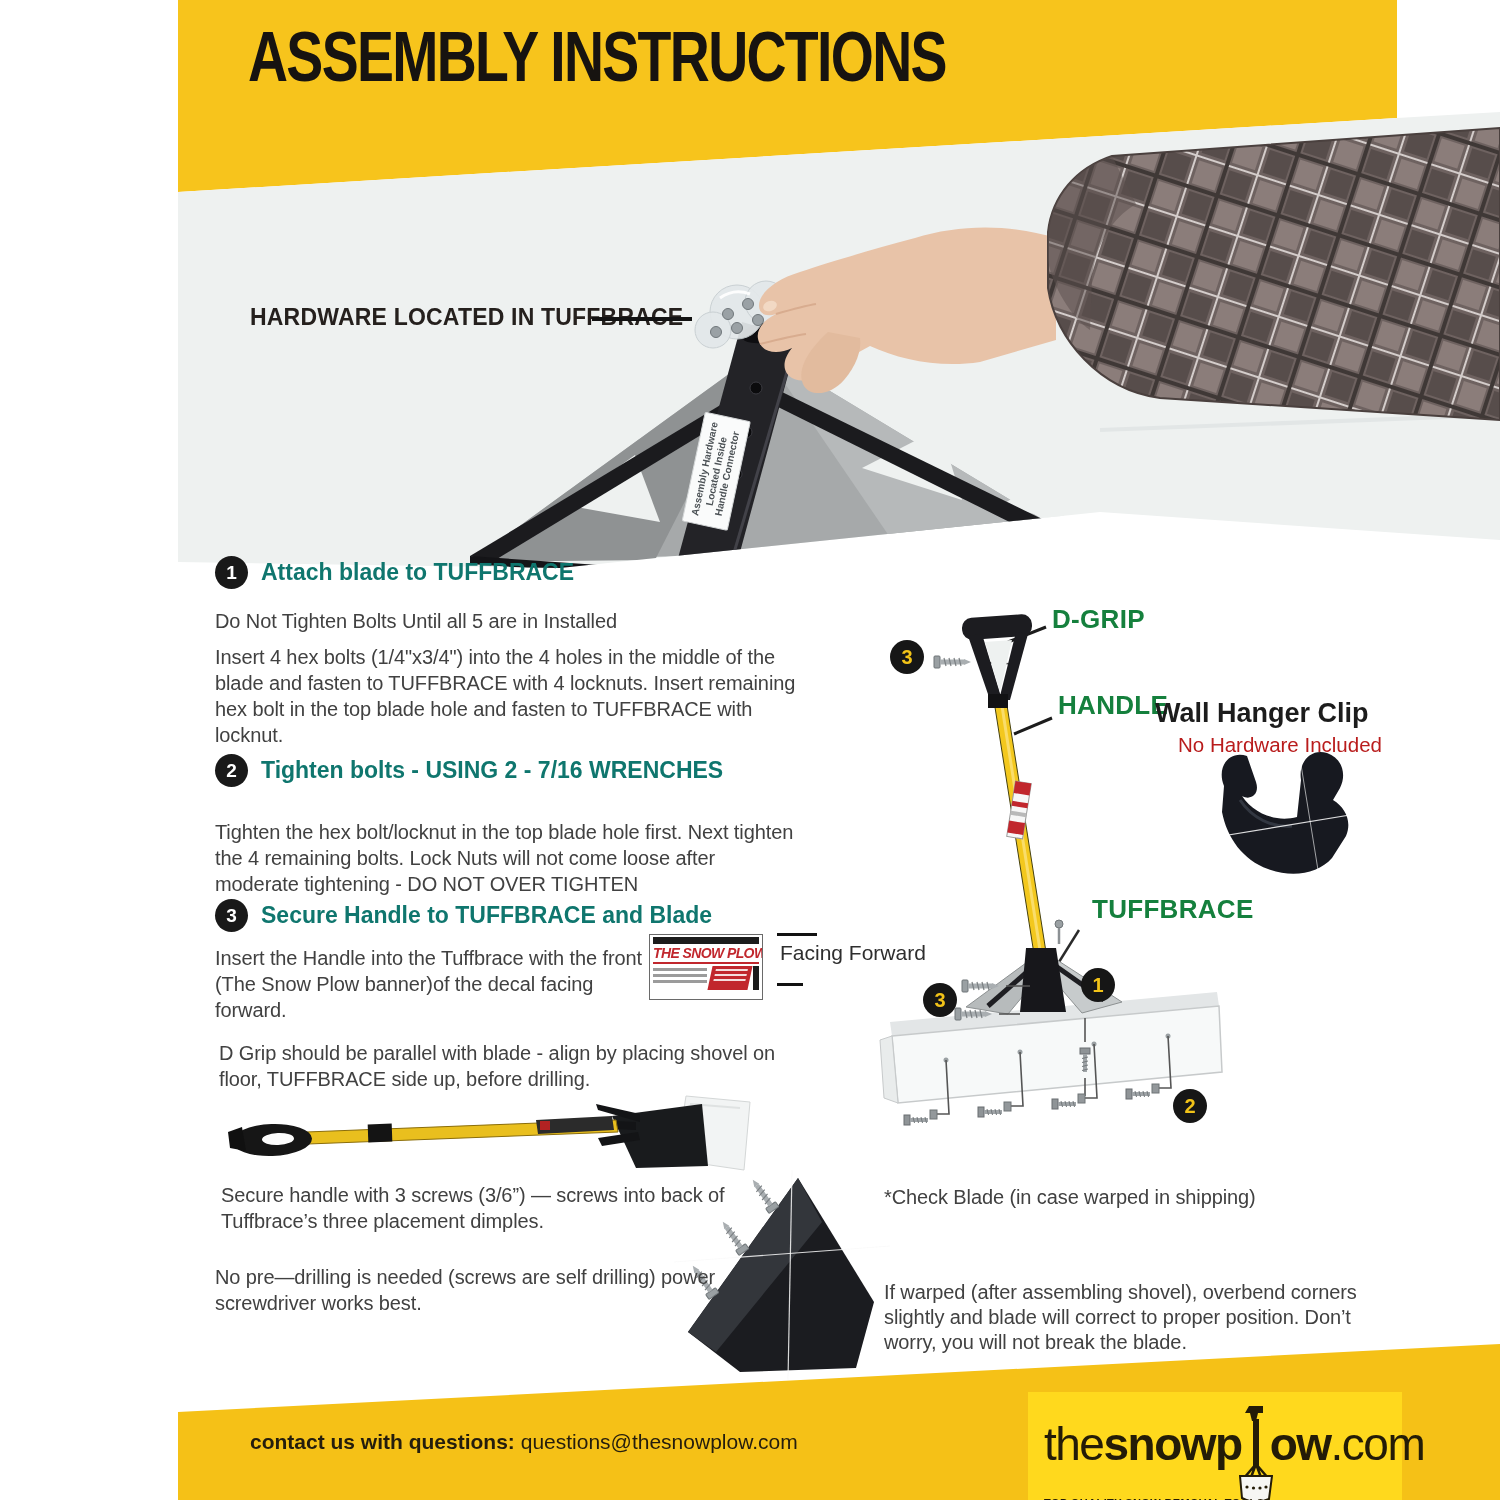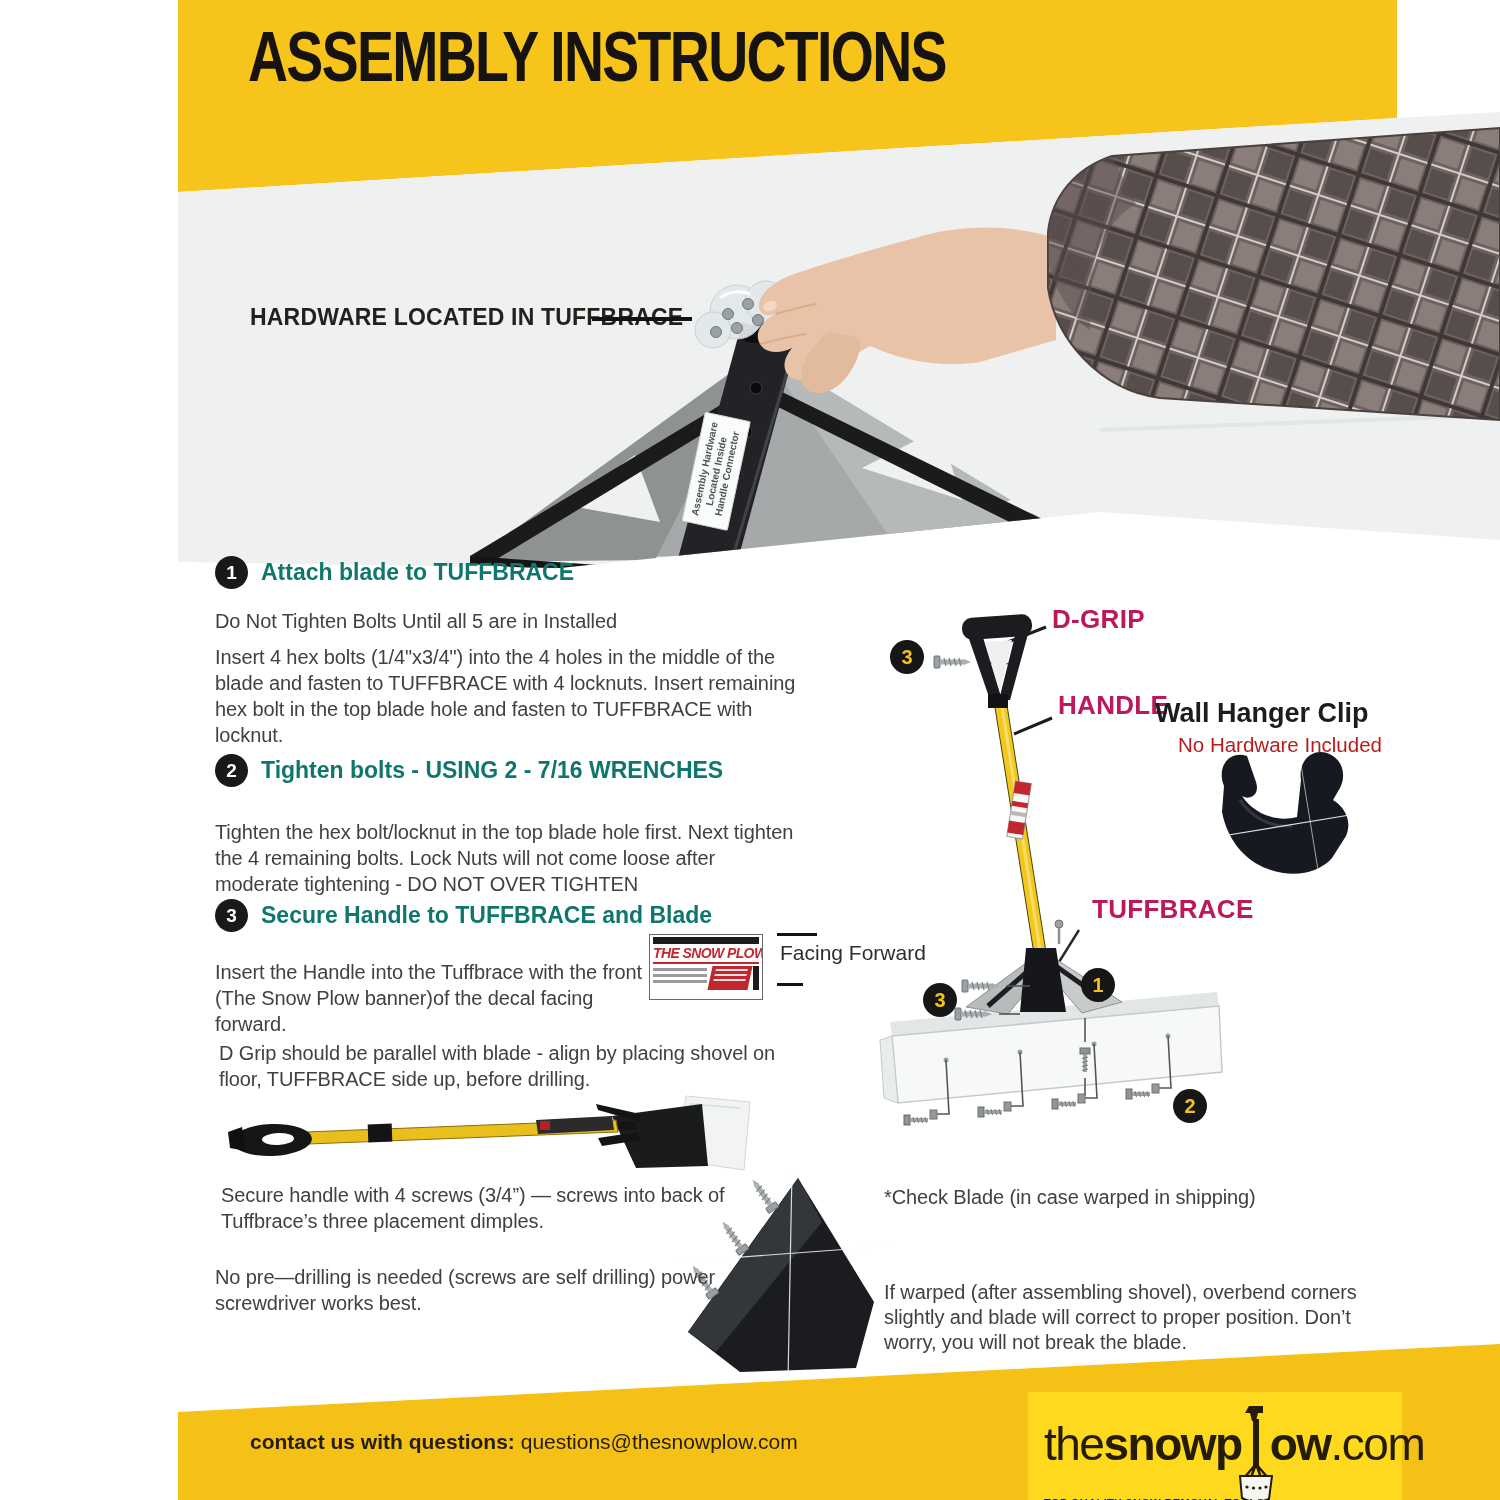--- a/index.html
+++ b/index.html
@@ -10,21 +10,21 @@
   .callout{font-size:23px;font-weight:800;color:#25201d;letter-spacing:.2px;white-space:nowrap}
   .cline{position:absolute;z-index:2;background:#121212}
   .step{position:absolute;z-index:2;width:600px}
   .head{display:flex;align-items:center;gap:13px}
   .badge{width:33px;height:33px;border-radius:50%;background:#191919;color:#fff;font-weight:800;font-size:19px;display:flex;align-items:center;justify-content:center;flex:none}
   .dbadge{position:absolute;z-index:2;width:34px;height:34px;border-radius:50%;background:#161616;color:#f2c318;font-weight:800;font-size:20px;display:flex;align-items:center;justify-content:center}
   .stitle{font-size:23px;font-weight:800;color:#0f766e;white-space:nowrap}
   .body{font-size:20px;line-height:26px;color:#414141;letter-spacing:-.1px}
   .note{margin-top:19px}
   .para{margin-top:10px}
-  .biglabel{font-size:26px;font-weight:900;color:#be185d;letter-spacing:.3px;white-space:nowrap}
+  .biglabel{font-size:26px;font-weight:900;color:#15803d;letter-spacing:.3px;white-space:nowrap}
   .wtitle{font-size:27px;font-weight:700;color:#1c1c1c;text-align:left}
   .wsub{font-size:20.5px;color:#b91c1c;text-align:center;margin-top:3px}
   .decal{position:absolute;z-index:2;width:114px;height:66px;background:#fff;border:1.5px solid #6a6a6a;box-sizing:border-box;padding:2px 3px;overflow:hidden}
   .decal-topbar{height:7px;background:#1c1c1c}
   .decal-brand{font-size:14px;font-weight:800;font-style:italic;color:#c1272d;letter-spacing:-.6px;margin-top:1px;white-space:nowrap}
   .decal-rule{height:2px;background:#c1272d;margin:1px 0 2px}
   .decal-row{display:flex;gap:3px;height:24px}
   .decal-lines{flex:1;display:flex;flex-direction:column;gap:3px;padding-top:2px}
   .decal-lines i{display:block;height:3px;background:#9b9b9b}
   .decal-red{width:40px;background:#c1272d;transform:skewX(-12deg);display:flex;flex-direction:column;gap:3px;padding:3px 4px;box-sizing:border-box}
@@ -238,21 +238,21 @@
       <div class="stitle">Tighten bolts - USING 2 - 7/16 WRENCHES</div>
     </div>
     <div class="body para" style="width:585px;margin-top:32px">Tighten the hex bolt/locknut in the top blade hole first. Next tighten the 4 remaining bolts. Lock Nuts will not come loose after moderate tightening - DO NOT OVER TIGHTEN</div>
   </div>
 
   <div class="step" style="left:215px;top:899px">
     <div class="head">
       <div class="badge">3</div>
       <div class="stitle">Secure Handle to TUFFBRACE and Blade</div>
     </div>
-    <div class="body para" style="width:428px;margin-top:27px">Insert the Handle into the Tuffbrace with the front (The Snow Plow banner)of the decal facing forward.</div>
+    <div class="body para" style="width:428px;margin-top:13px">Insert the Handle into the Tuffbrace with the front (The Snow Plow banner)of the decal facing forward.</div>
   </div>
 
   <div class="decal" style="left:649px;top:934px">
     <div class="decal-topbar"></div>
     <div class="decal-brand">THE SNOW PLOW.</div>
     <div class="decal-rule"></div>
     <div class="decal-row">
       <div class="decal-lines">
           <i></i>
           <i></i>
@@ -264,21 +264,21 @@
           <i></i>
         </div>
       <div class="decal-side"></div>
     </div>
   </div>
   <div class="cline" style="left:777px;top:933px;width:40px;height:3px"></div>
   <div class="t facing" style="left:780px;top:941px">Facing Forward</div>
   <div class="cline" style="left:777px;top:983px;width:26px;height:3px"></div>
 
   <div class="t body" style="left:219px;top:1040px;width:560px">D Grip should be parallel with blade - align by placing shovel on floor, TUFFBRACE side up, before drilling.</div>
-  <div class="t body" style="left:221px;top:1182px;width:570px">Secure handle with 4 screws (3/4”) — screws into back of Tuffbrace’s three placement dimples.</div>
+  <div class="t body" style="left:221px;top:1182px;width:570px">Secure handle with 3 screws (3/6”) — screws into back of Tuffbrace’s three placement dimples.</div>
   <div class="t body" style="left:215px;top:1264px;width:520px">No pre—drilling is needed (screws are self drilling) power screwdriver works best.</div>
 
   <div class="t biglabel" style="left:1052px;top:604px">D-GRIP</div>
   <div class="t biglabel" style="left:1058px;top:690px">HANDLE</div>
   <div class="t biglabel" style="left:1092px;top:894px">TUFFBRACE</div>
   <div class="t wtitle" style="left:1155px;top:698px;width:250px">Wall Hanger Clip</div>
   <div class="t wsub" style="left:1155px;top:730px;width:250px">No Hardware Included</div>
 
   <div class="dbadge" style="left:890px;top:640px">3</div>
   <div class="dbadge" style="left:1081px;top:968px">1</div>

